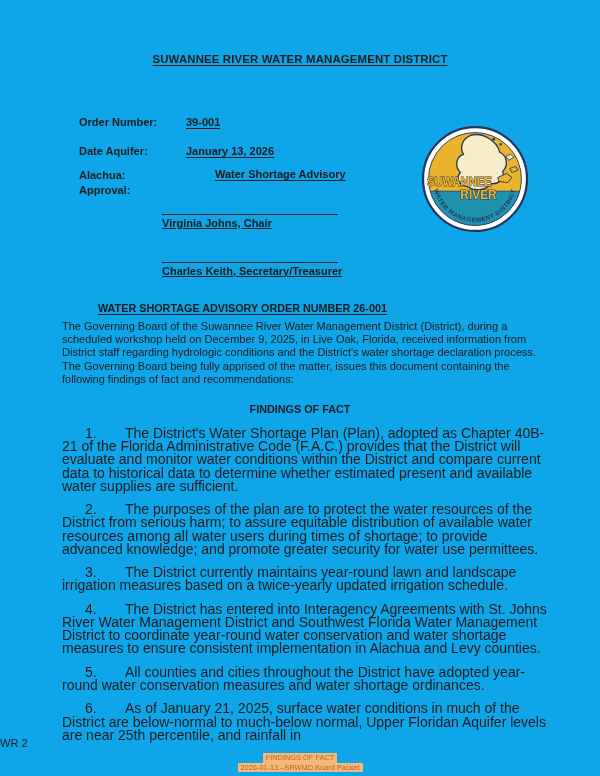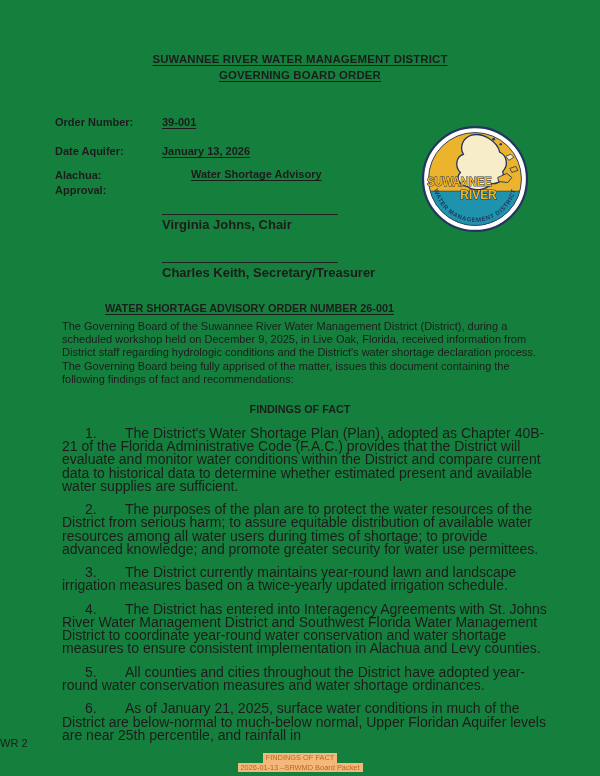--- a/index.html
+++ b/index.html
@@ -1,45 +1,45 @@
 <!DOCTYPE html>
 <html><head>
 <meta charset="utf-8">
 <style>
   html,body { margin:0; padding:0; background:#ffffff; }
   .page {
-    position:relative; width:600px; height:776px; background:#15803d;
+    position:relative; width:600px; height:776px; background:#0ea5e9;
     font-family:"Liberation Sans","DejaVu Sans",sans-serif; color:#1c1c1c; overflow:hidden;
   }
   .u { text-decoration:underline; text-underline-offset:2px; text-decoration-thickness:1.2px; }
 
   .doc-title {
     position:absolute; top:52px; left:0; width:600px; text-align:center;
     font-weight:bold; font-size:11.4px; line-height:15.5px; letter-spacing:0.15px;
   }
 
   .order-info { position:absolute; left:55px; top:116px; font-size:11px; font-weight:bold; line-height:13.2px; }
   .o-row { position:absolute; left:0; white-space:nowrap; }
   .r1 { top:0; }
   .r2 { top:29px; }
   .r3 { top:52px; }
-  .o-label { display:inline-block; width:107px; vertical-align:top; }
+  .o-label { display:inline-block; width:107px; vertical-align:top;margin-left:24px; }
   .o-label div { line-height:14.8px; }
   .o-value { text-decoration:underline; text-underline-offset:2px; }
 
-  .sig { position:absolute; left:162px; font-size:13px; font-weight:bold; }
+  .sig { position:absolute; left:162px; font-size:11px; font-weight:bold;text-decoration:underline; }
   .sig1 { top:202px; }
   .sig2 { top:250px; }
   .sig-line { width:176px; height:12px; border-bottom:1.4px solid #222; }
   .sig-name { margin-top:2px; white-space:nowrap; }
 
   .logo { position:absolute; left:421px; top:125px; }
 
   .order-heading {
-    position:absolute; top:302px; left:7px; width:485px; text-align:center;
+    position:absolute; top:302px; left:0; width:485px; text-align:center;
     font-weight:bold; font-size:10.8px;
   }
 
   .intro { position:absolute; top:320px; left:62px; width:490px; margin:0;
            font-size:11px; line-height:13.2px; }
 
   .findings-heading { position:absolute; top:403px; left:0; width:600px; text-align:center;
                       font-weight:bold; font-size:10.8px; }
 
   .findings { position:absolute; top:427px; left:62px; width:490px; font-size:14px; line-height:13.2px; }
@@ -52,21 +52,20 @@
            font-size:7.4px; line-height:9.6px; color:#bf6322; }
   .stamp .hl { background:#f4b97a; padding:0 3px; display:inline-block; }
 </style>
 </head>
 <body>
 
 <div class="page">
 
   <header class="doc-title">
     <div><span class="u">SUWANNEE RIVER WATER MANAGEMENT DISTRICT</span></div>
-    <div><span class="u">GOVERNING BOARD ORDER</span></div>
   </header>
 
   <section class="order-info">
     <div class="o-row r1">
       <span class="o-label">Order Number:</span><span class="o-value">39-001</span>
     </div>
     <div class="o-row r2">
       <span class="o-label">Date Aquifer:</span><span class="o-value">January 13, 2026</span>
     </div>
     <div class="o-row r3">

